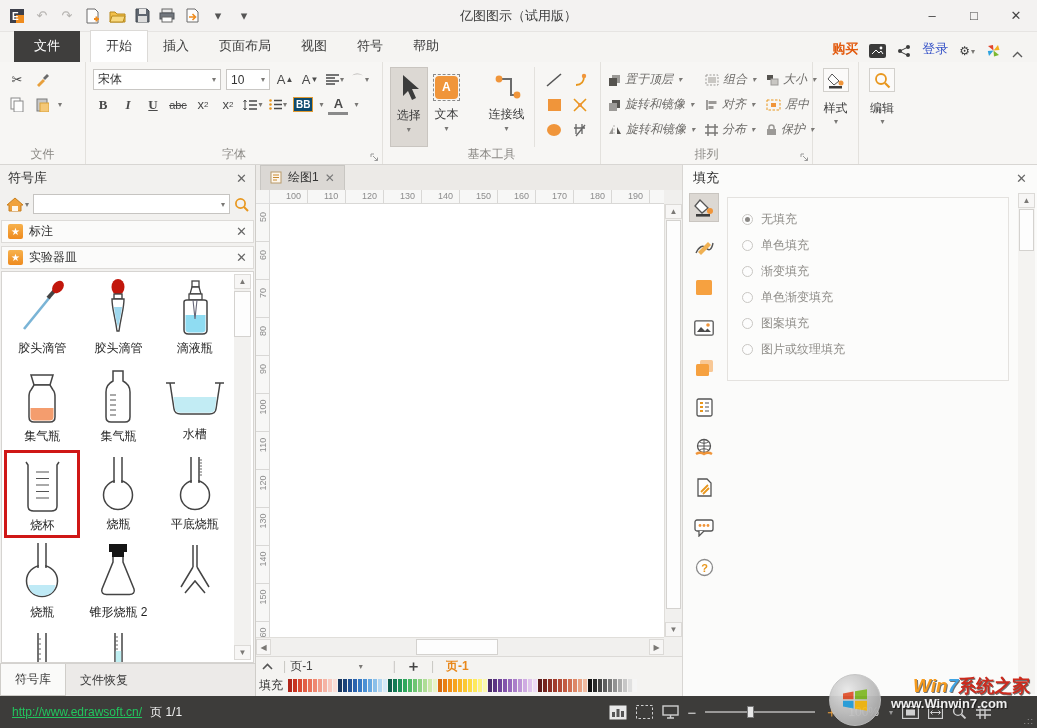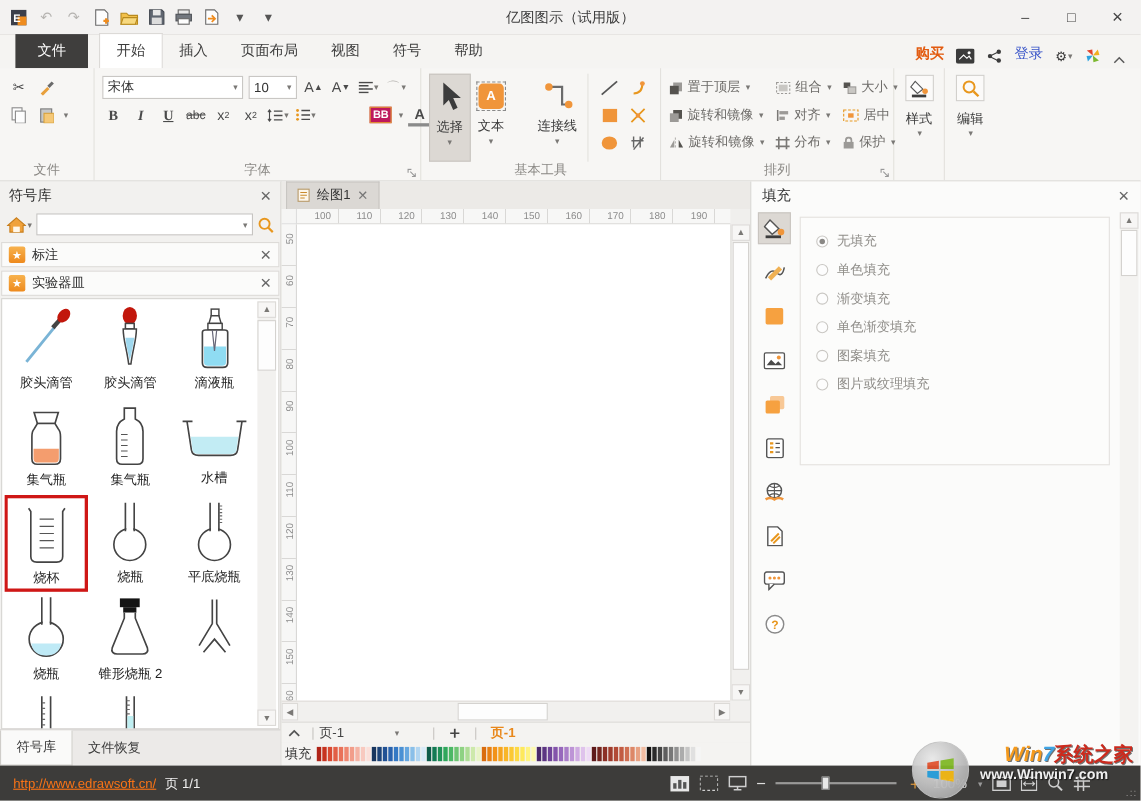--- a/index.html
+++ b/index.html
@@ -27,32 +27,32 @@
 .ribbon{position:absolute;top:62px;left:0;right:0;height:103px;background:#f7f6f4;border-bottom:1px solid #d8d6d3;display:flex;}
 .rgroup{position:relative;border-right:1px solid #e3e1dd;padding:5px 7px 17px;}
 .glabel{position:absolute;bottom:1px;left:0;right:0;text-align:center;color:#8b8985;font-size:12px;}
 .launcher{position:absolute;bottom:2px;right:3px;}
 .rrow{display:flex;align-items:center;gap:5px;height:25px;}
 .rbtn{min-width:20px;height:21px;display:inline-flex;align-items:center;justify-content:center;color:#4a4a4a;font-size:13px;}
 .dd{font-size:8px;color:#7a7875;margin-left:1px;}
 .combo{border:1px solid #c9c7c4;background:#fff;height:21px;display:flex;align-items:center;padding:0 4px;font-size:12px;color:#333;}
 .combo .dd{margin-left:auto;padding-left:6px;}
 .bi{font-weight:bold;font-family:"Liberation Serif",serif;}
-.hl-bb{background:#be185d;border:1px solid #e09a32;color:#fff;font-size:10px;padding:1px 2px;font-weight:bold;margin-left:43px;}
+.hl-bb{background:#0c4a6e;border:1px solid #e09a32;color:#fff;font-size:10px;padding:1px 2px;font-weight:bold;}
 .fontA{font-weight:bold;border-bottom:3px solid #8a8a8a;line-height:11px;}
 
 .bigbtn{width:42px;display:flex;flex-direction:column;align-items:center;padding-top:3px;}
 .bigbtn .blabel{font-size:12px;color:#3c3c3c;margin-top:2px;}
 .bigbtn .dd{margin:1px 0 0;}
 .bigbtn.sel{background:#dcd8d3;border:1px solid #c9c5c0;}
 .bt-icon{height:34px;display:flex;align-items:center;justify-content:center;}
 .shapecol{display:grid;grid-template-rows:repeat(3,25px);grid-template-columns:26px 26px;align-items:center;justify-items:center;margin-left:6px;border-left:1px solid #e3e1dd;padding-left:6px;}
 
 .arr{display:grid;grid-template-columns:auto auto auto;grid-auto-rows:25px;column-gap:10px;}
-.arritem{display:flex;align-items:center;gap:4px;color:#6d6b68;font-size:12px;white-space:nowrap;}
+.arritem{display:flex;align-items:center;gap:4px;color:#6d6b68;font-size:12px;white-space:nowrap;font-style:italic;}
 
 .sgroup{width:46px;display:flex;flex-direction:column;align-items:center;padding-top:6px;}
 .sbox{width:26px;height:24px;border:1px solid #d2d0cc;background:#fbfaf9;display:flex;align-items:center;justify-content:center;}
 .sgroup .blabel{font-size:12px;margin-top:8px;color:#3c3c3c;}
 
 .leftpanel{position:absolute;top:165px;left:0;width:256px;bottom:32px;background:#f2f1ef;border-right:1px solid #cfcdc9;}
 .lp-head{height:26px;display:flex;align-items:center;padding:0 8px;font-size:13px;color:#2e2e2e;}
 .xbtn{margin-left:auto;color:#666;font-size:13px;}
 .searchrow{height:26px;display:flex;align-items:center;gap:4px;padding:0 6px;}
 .homebtn{display:flex;align-items:center;}
@@ -93,30 +93,30 @@
 .paletterow{position:absolute;left:0;right:0;bottom:0;height:21px;display:flex;align-items:center;background:#f4f3f1;}
 .paletterow .plabel{font-size:12px;color:#333;margin:0 5px 0 3px;}
 .swatches{display:flex;align-items:center;height:14px;}
 .swatch{width:4px;height:13px;margin-right:1px;}
 
 .rightpanel{position:absolute;top:165px;right:0;width:355px;bottom:32px;background:#fbfbfa;border-left:1px solid #d8d6d3;}
 .rp-head{height:26px;display:flex;align-items:center;padding:0 10px;font-size:13px;color:#2e2e2e;}
 .iconstrip{position:absolute;top:28px;left:2px;width:38px;bottom:0;display:flex;flex-direction:column;align-items:center;gap:11px;}
 .fico{width:30px;height:29px;display:flex;align-items:center;justify-content:center;}
 .fico.sel{background:#dcd8d3;border:1px solid #c9c5c0;}
-.optbox{position:absolute;top:32px;left:44px;right:28px;height:226px;border:1px solid #e4e2df;background:#fcfcfb;padding:8px 0 0 14px;}
+.optbox{position:absolute;top:32px;left:44px;right:28px;height:184px;border:1px solid #e4e2df;background:#fcfcfb;padding:8px 0 0 14px;}
 .fill-opt{height:26px;display:flex;align-items:center;gap:8px;}
 .radio{width:11px;height:11px;border:1px solid #c9c7c3;border-radius:50%;background:#fdfdfd;position:relative;}
 .radio.selected::after{content:"";position:absolute;left:2px;top:2px;width:5px;height:5px;border-radius:50%;background:#8a8885;}
 .fill-opt .olabel{color:#8f8d89;font-size:12px;}
 .rscroll{position:absolute;top:28px;right:2px;width:17px;bottom:2px;background:#f4f3f1;}
 .rscroll .sthumb{left:1px;right:1px;top:16px;height:42px;}
 
 .statusbar{position:absolute;left:0;right:0;bottom:0;height:32px;background:#3d3c3a;display:flex;align-items:center;padding:0 12px;color:#f0f0f0;}
-.statusbar a{color:#f97316;text-decoration:underline;font-size:12px;}
+.statusbar a{color:#22c55e;text-decoration:underline;font-size:12px;}
 .sb-page{margin-left:8px;font-size:12px;color:#f0f0f0;}
 .sb-right{margin-left:auto;display:flex;align-items:center;gap:9px;padding-right:34px;}
 .sbico{display:flex;align-items:center;justify-content:center;}
 .slider{width:110px;height:2px;background:#9a9998;position:relative;}
 .sthumb2{position:absolute;top:-5px;left:42px;width:7px;height:12px;background:#e8e8e8;border:1px solid #777;}
 .zoomtxt{font-size:12px;color:#f0f0f0;}
 .grip{position:absolute;right:3px;bottom:2px;color:#9a9998;font-size:9px;letter-spacing:1px;}
 
 .watermark{position:absolute;right:4px;bottom:0;width:204px;height:56px;z-index:60;pointer-events:none;}
 .wm-circle{position:absolute;left:0;bottom:2px;width:52px;height:52px;border-radius:50%;background:radial-gradient(circle at 35% 30%,#e8e8e8,#9a9a9a);border:1px solid #c2c2c2;display:flex;align-items:center;justify-content:center;opacity:.95;}

